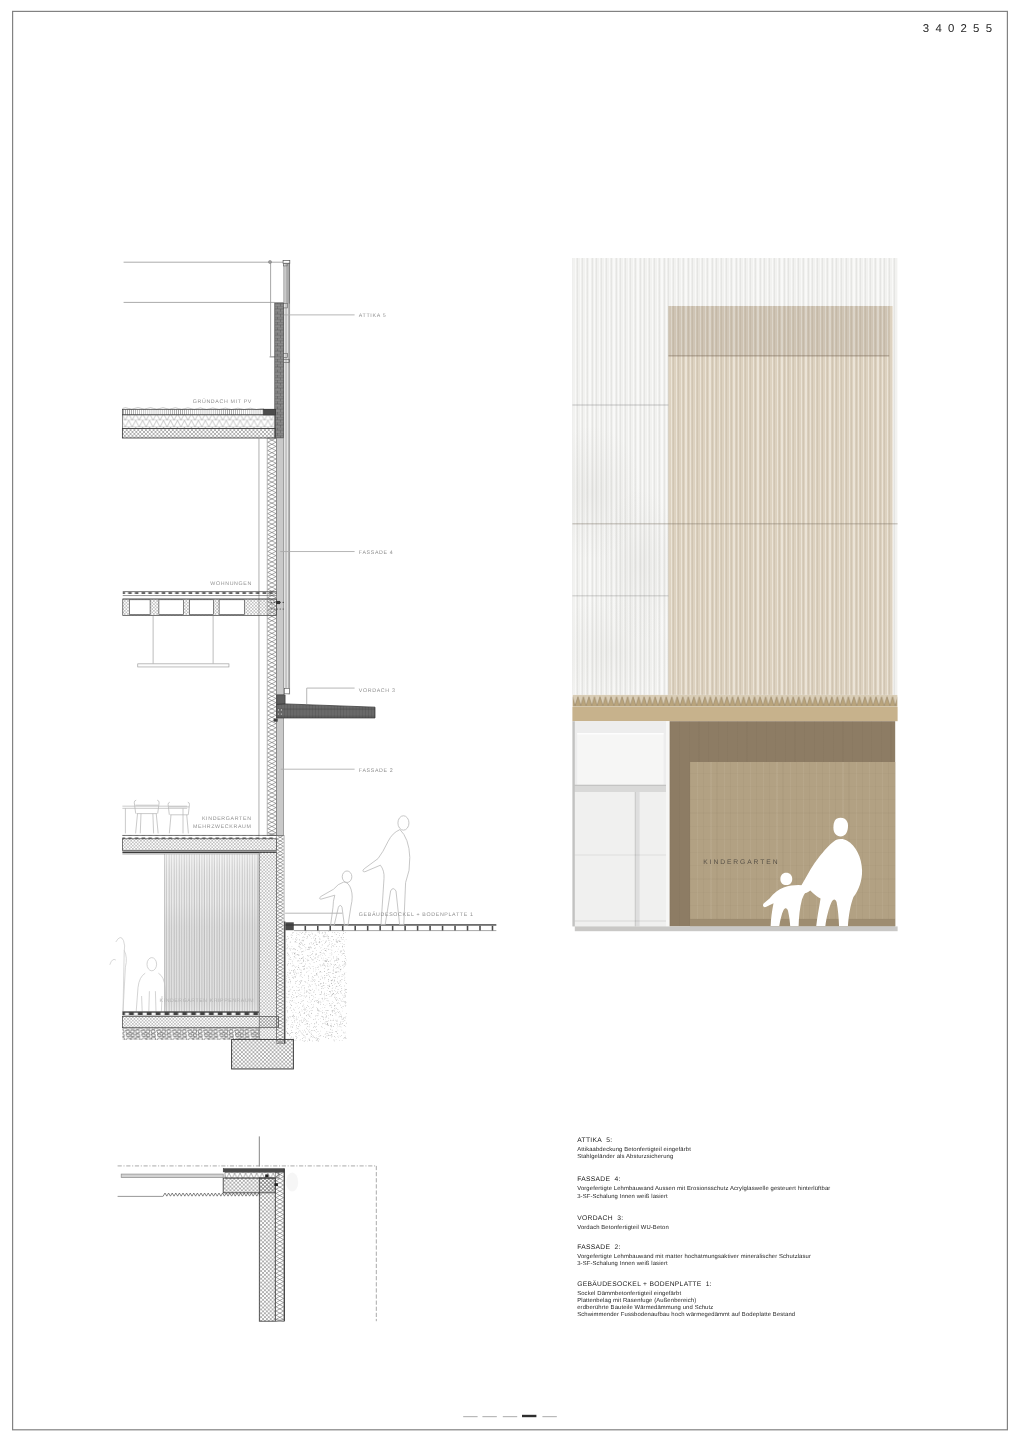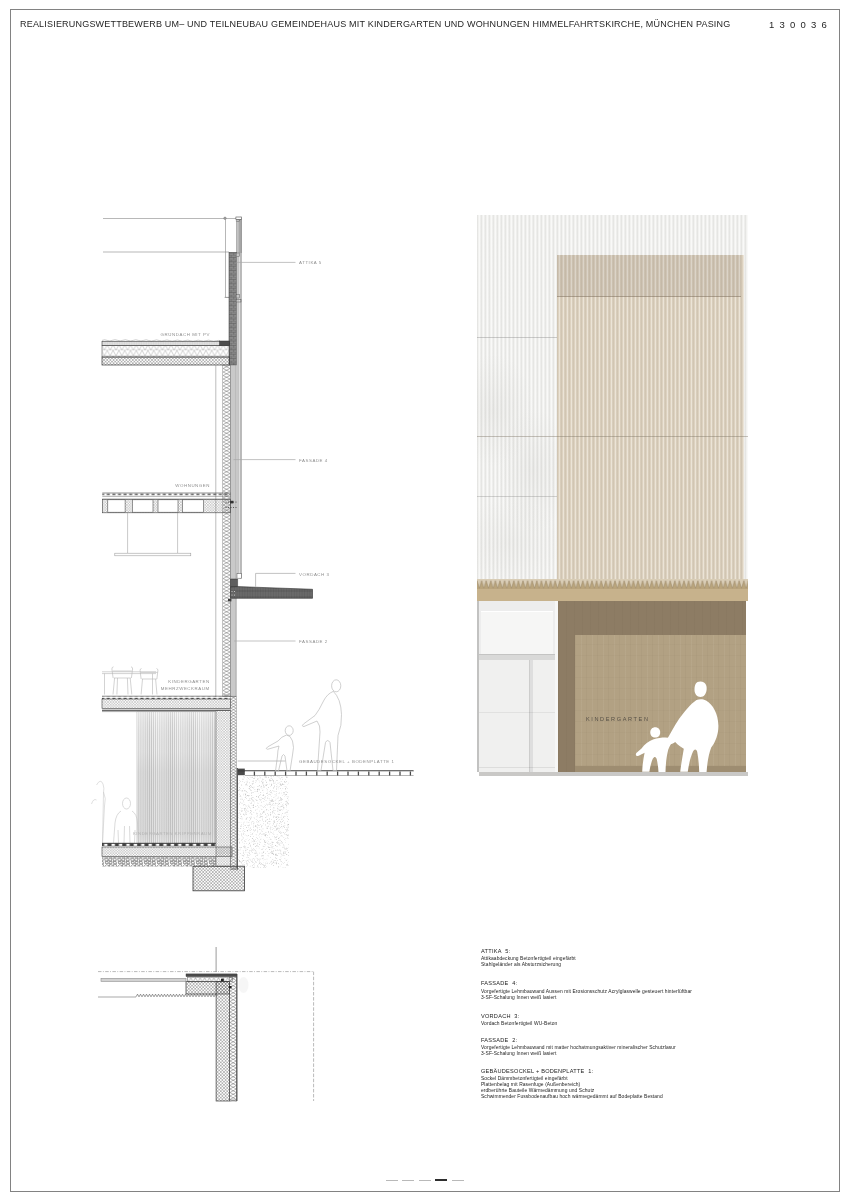--- a/index.html
+++ b/index.html
@@ -6,23 +6,22 @@
   .page{position:relative;width:849px;height:1200px;background:#ffffff;overflow:hidden;
         font-family:"Liberation Sans",sans-serif;}
   .abs{position:absolute;}
 </style>
 </head>
 <body>
 <div class="page">
 
   <div class="abs" style="left:10px;top:9px;width:828px;height:1181px;border:1px solid #828282;"></div>
 
-  <div class="abs" style="left:20px;top:18.5px;font-size:9px;letter-spacing:0.2px;color:#1f1f1f;white-space:nowrap;">REALISIERUNGSWETTBEWERB UM– UND TEILNEUBAU GEMEINDEHAUS MIT KINDERGARTEN UND WOHNUNGEN HIMMELFAHRTSKIRCHE, MÜNCHEN PASING</div>
-
-  <div class="abs" style="left:769px;top:18.5px;width:70px;font-size:9.5px;letter-spacing:5.2px;color:#1f1f1f;white-space:nowrap;">130036</div>
+
+  <div class="abs" style="left:769px;top:18.5px;width:70px;font-size:9.5px;letter-spacing:5.2px;color:#1f1f1f;white-space:nowrap;">340255</div>
 
   <div class="abs" style="left:477px;top:215px;width:271px;height:561px;">
 
     <div class="abs" style="left:0;top:0;width:271px;height:364px;
       background:
         repeating-linear-gradient(90deg, rgba(125,125,122,0.11) 0 0.9px, rgba(255,255,255,0.0) 0.9px 2.2px, rgba(255,255,255,0.55) 2.2px 3.1px, rgba(190,190,188,0.07) 3.1px 4.0px),
         #f2f2f0;"></div>
 
     <div class="abs" style="left:80px;top:40px;width:187px;height:324px;
       background:

